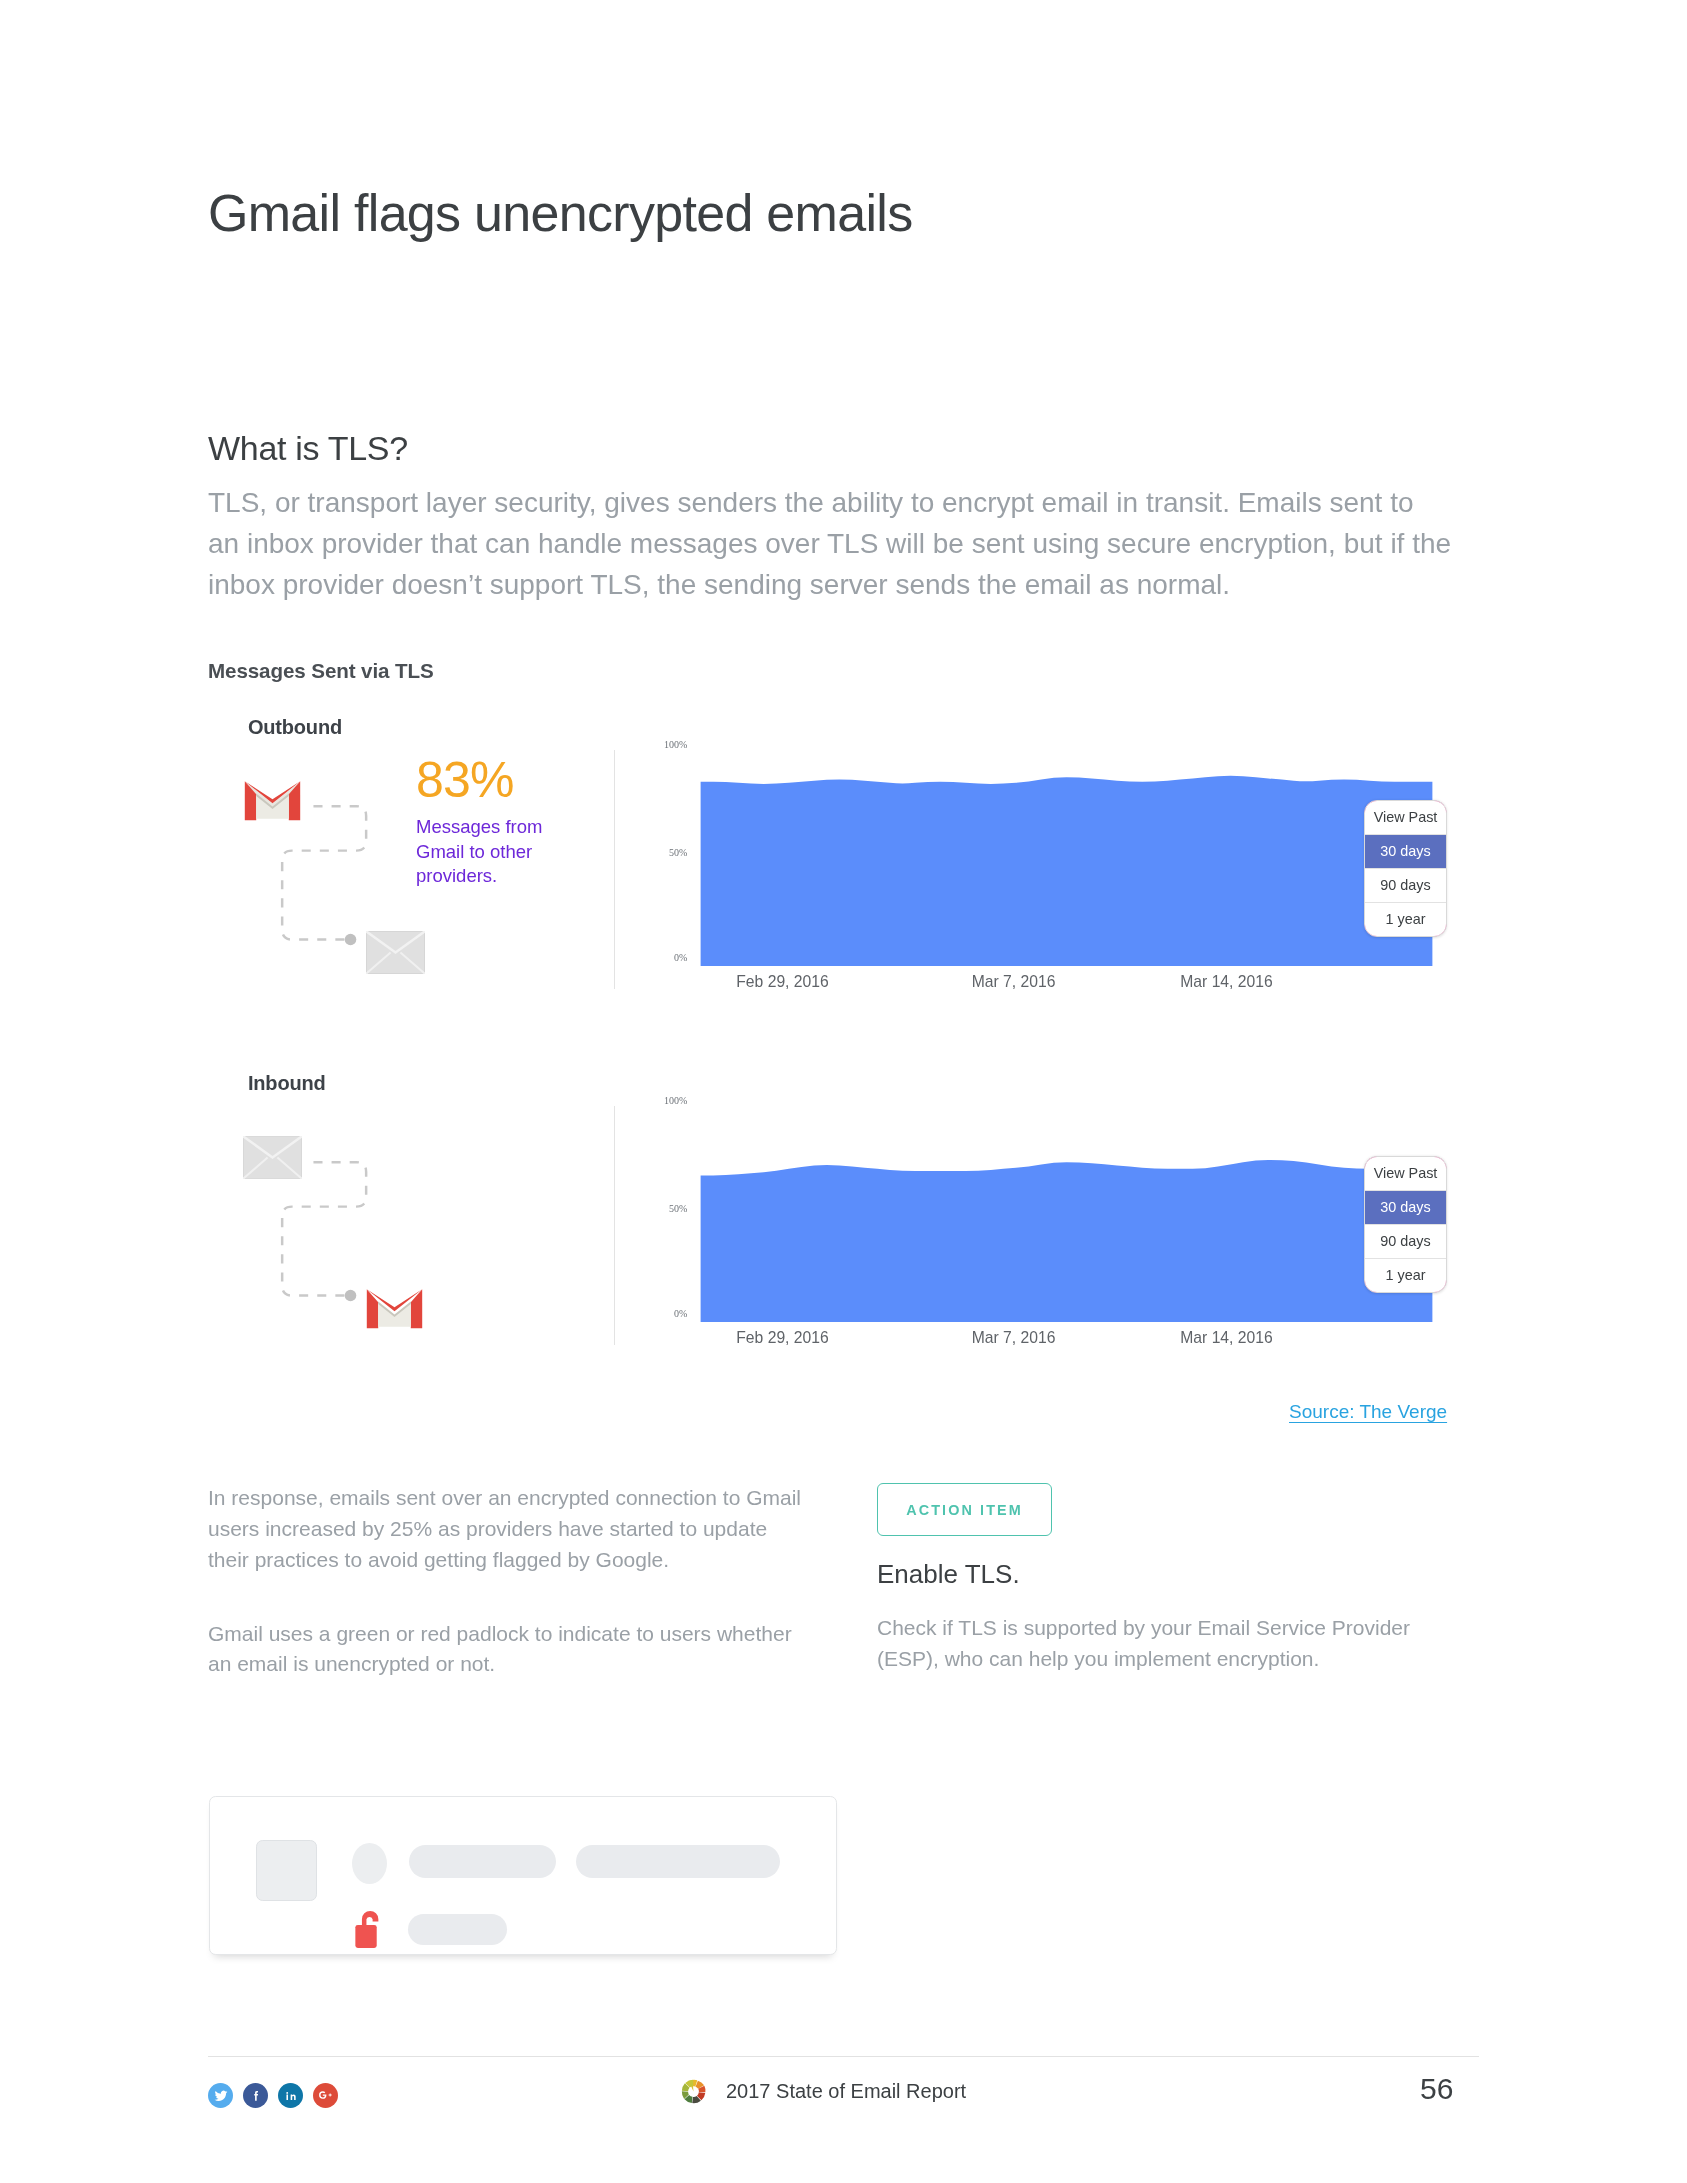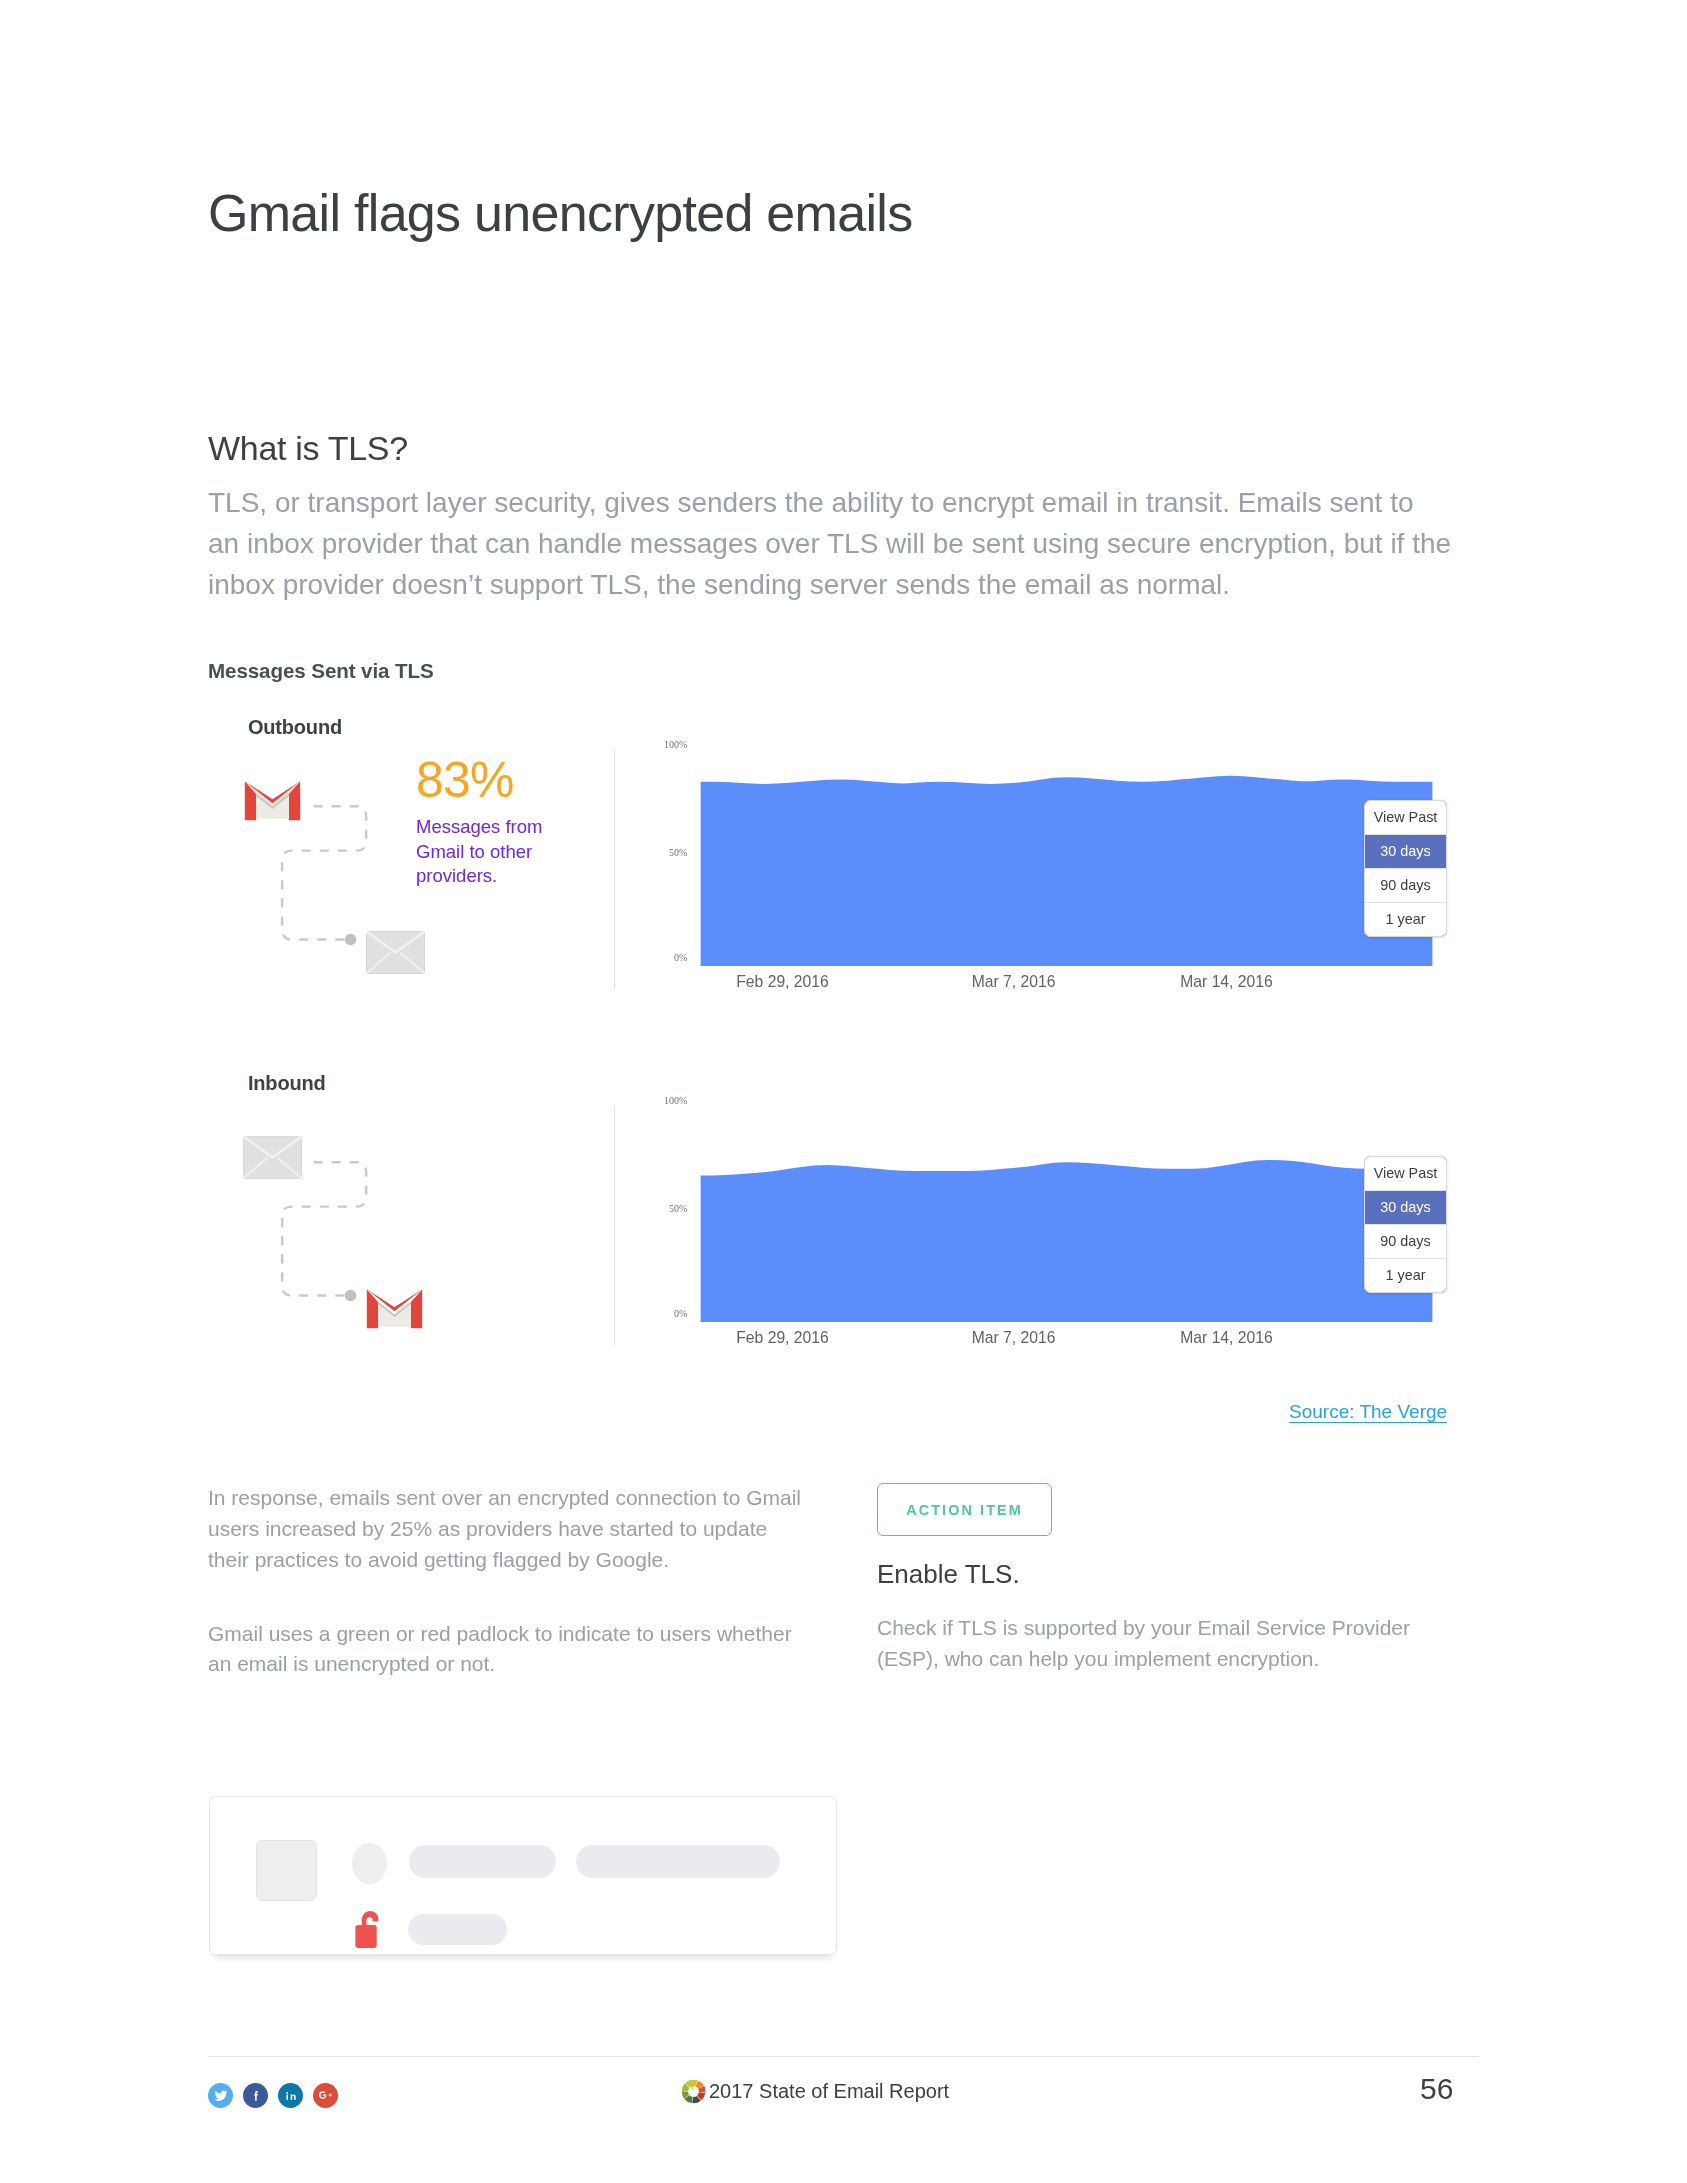--- a/index.html
+++ b/index.html
@@ -167,21 +167,21 @@
     color: #5f6368;
     text-align: center;
     width: 165px;
   }
 
   .legend {
     position: absolute;
     width: 81px;
     background: #ec4899;
     border: 0.8px solid #d9d9d9;
-    border-radius: 6px;
+    border-radius: 13px;
     box-shadow: 0 0.8px 2.5px rgba(0,0,0,.12);
     overflow: hidden;
   }
   .legend .row {
     height: 33px;
     line-height: 33px;
     text-align: center;
     font-size: 14.4px;
     color: #3c4043;
     border-bottom: 0.8px solid #e2e2e2;
@@ -320,21 +320,21 @@
   .soc.fb { background: #3b5998; }
   .soc.li { background: #0e76a8; }
   .soc.gp { background: #dd4b39; }
 
   .footer-center {
     position: absolute;
     left: 681px;
     top: 2079px;
     display: flex;
     align-items: center;
-    gap: 3px;
+    gap: 20px;
   }
   .footer-center .ftext {
     font-size: 20px;
     color: #3c4043;
   }
   .page-num {
     position: absolute;
     left: 1420px;
     top: 2072px;
     font-size: 30px;

